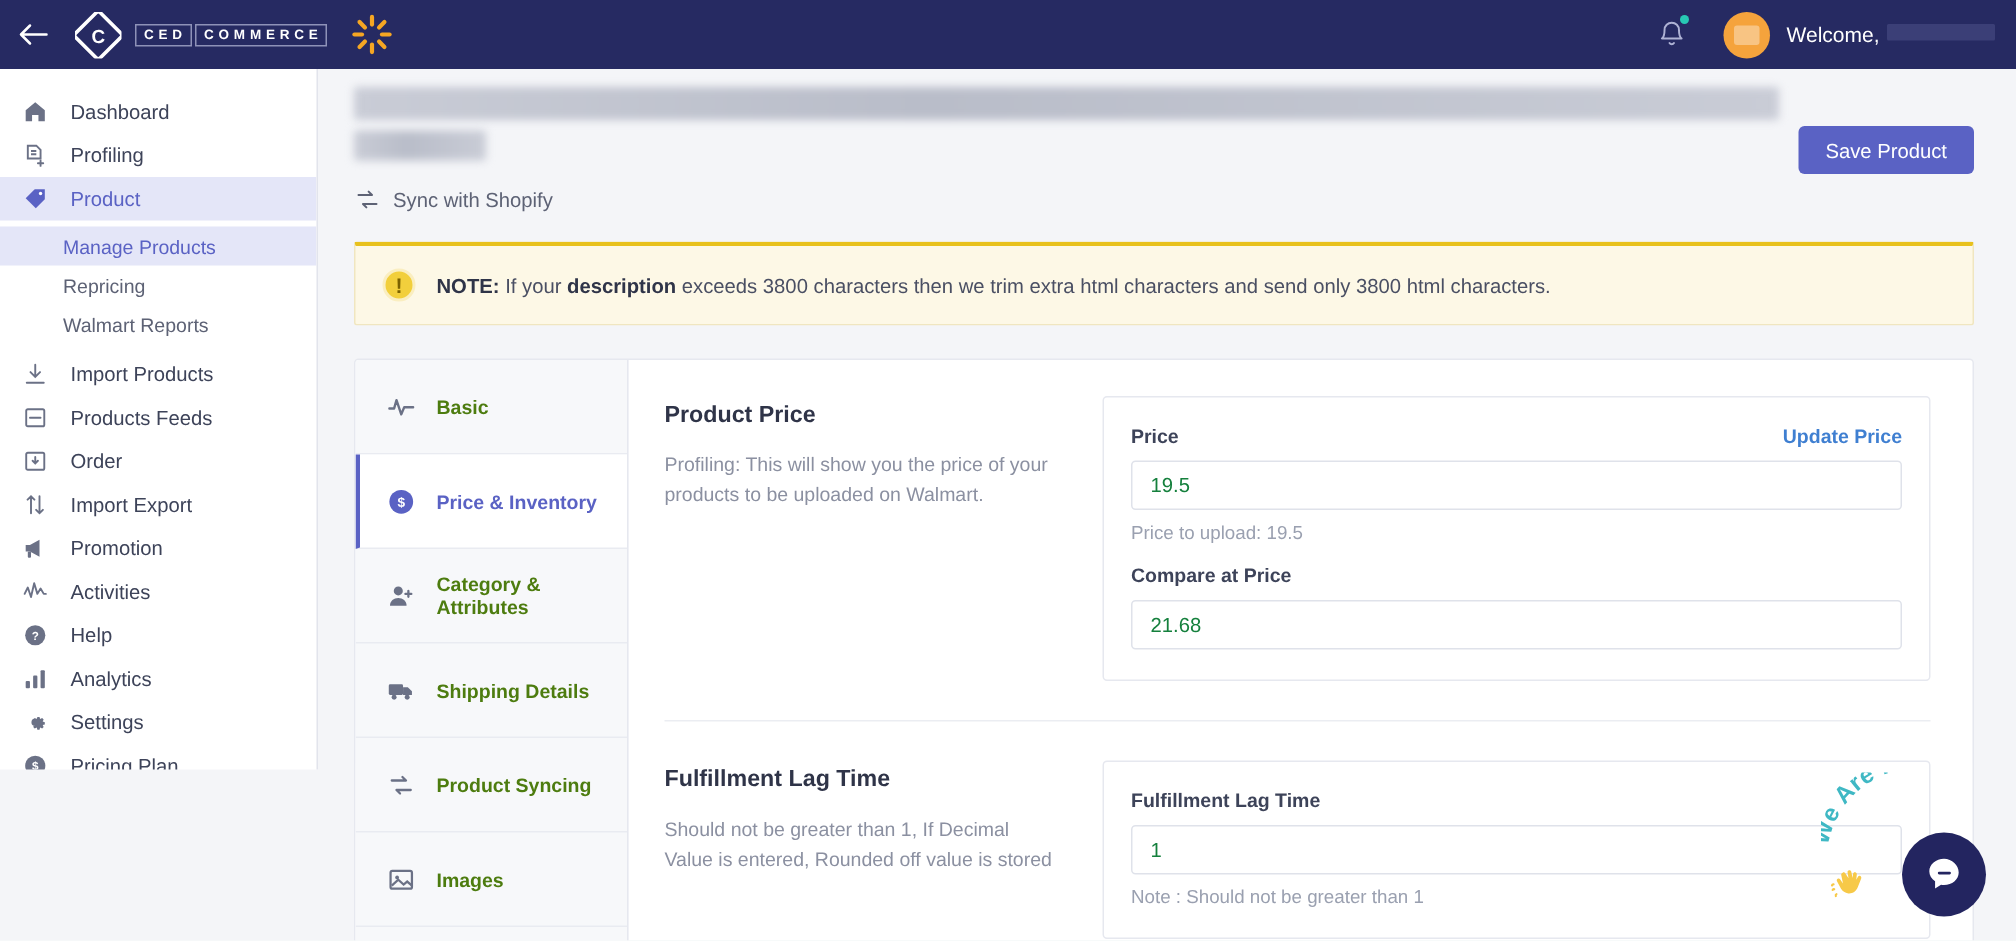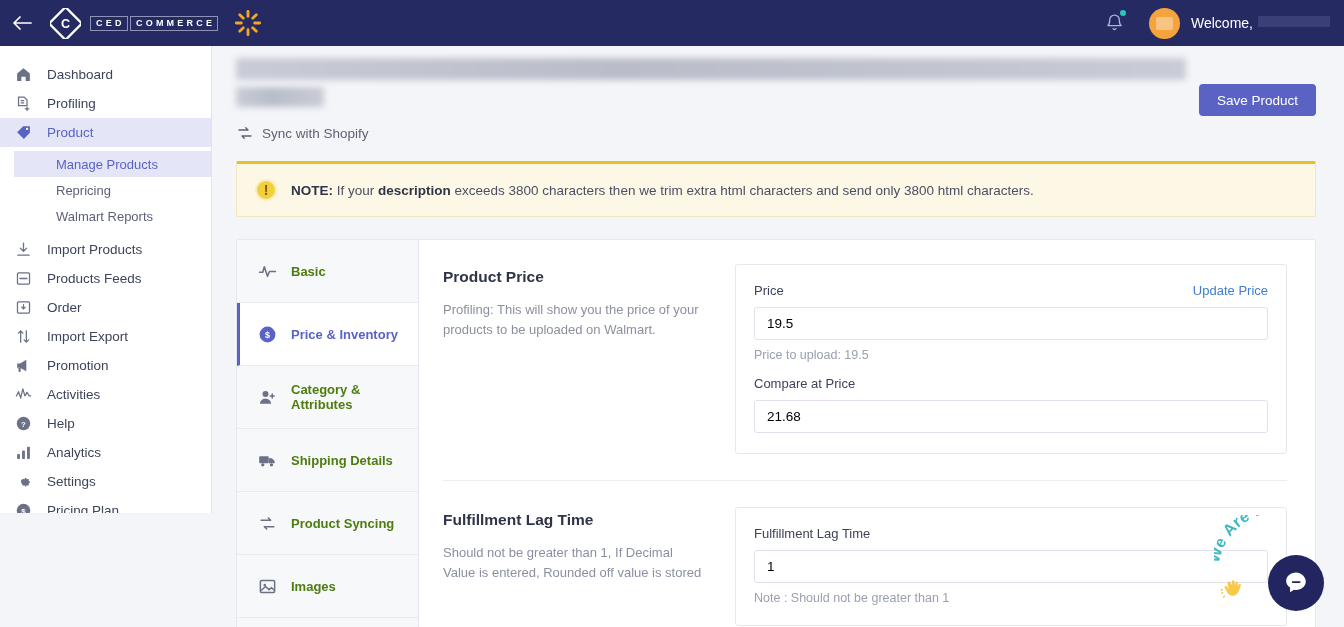--- a/index.html
+++ b/index.html
@@ -94,21 +94,21 @@
     width: 22px; height: 22px; flex: none;
     display: flex; align-items: center; justify-content: center;
     color: #6b7186;
   }
   .nav-item .ni-label { line-height: 1; white-space: nowrap; }
   .nav-item.active {
     background: #e4e6f8; color: #5a62c4;
   }
   .nav-item.active .ni-icon { color: #5a62c4; }
 
-  .subnav { padding: 4px 0 6px 14px; }
+  .subnav { padding: 4px 0 6px 0; }
   .subnav-item {
     display: flex; align-items: center;
     height: 26px; padding-left: 42px;
     font-size: 13px; color: #5d6275; cursor: pointer;
     white-space: nowrap;
   }
   .subnav-item.active { background: #e4e6f8; color: #5a62c4; }
 
   
   .main {
@@ -205,27 +205,28 @@
   }
   .sec-right { flex: 1; }
 
   .field-panel {
     border: 1px solid #e6e8ef; border-radius: 3px;
     padding: 18px 18px 20px 18px;
   }
   .field-head {
     display: flex; align-items: flex-start; justify-content: space-between;
     margin-bottom: 9px;
+    font-weight: bold;
   }
   .field-label { font-size: 13px; color: #3d4359; }
   .field-link { font-size: 13px; color: #3f7fd1; cursor: pointer; }
   .text-input {
     width: 100%; height: 33px;
     border: 1px solid #dfe2ea; border-radius: 3px;
-    padding: 0 12px; font-size: 13.5px; color: #000000;
+    padding: 0 12px; font-size: 13.5px; color: #15803d;
     font-family: inherit; background: #fff; outline: none;
   }
   .field-hint { margin-top: 8px; font-size: 12.5px; color: #9aa0b0; }
   .field-gap { height: 14px; }
 
   .divider { border-top: 1px solid #ebedf2; margin: 26px 0 0 0; }
 
   
   .chat-widget {
     position: absolute; right: 14px; bottom: 10px;

